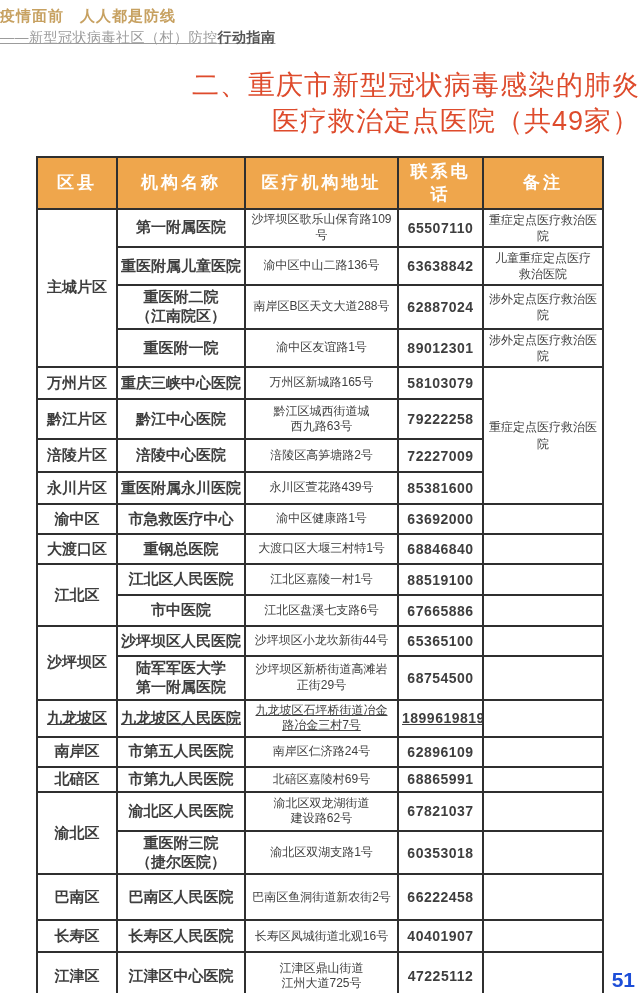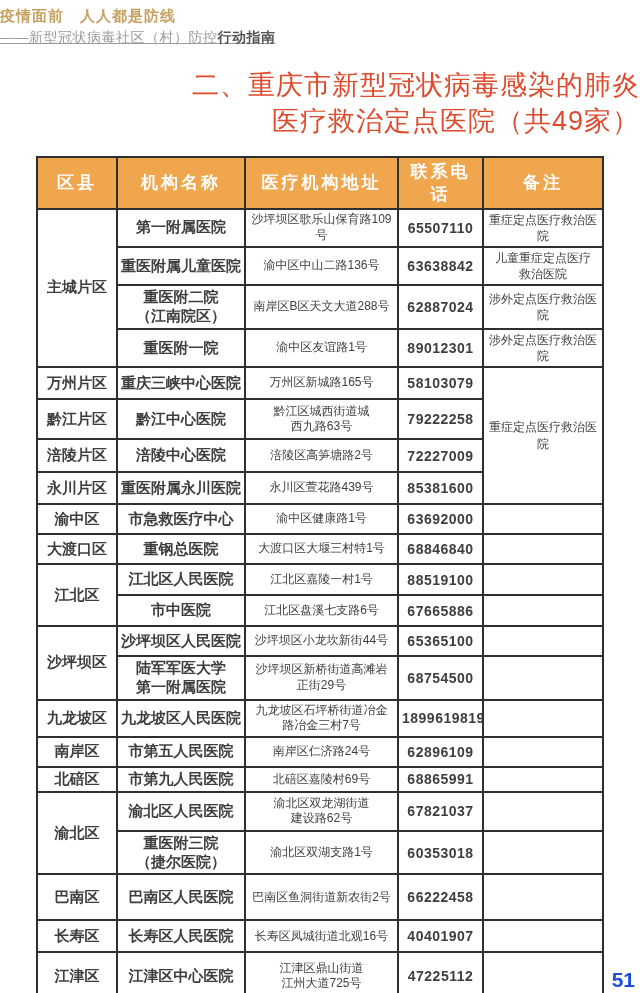--- a/index.html
+++ b/index.html
@@ -160,21 +160,21 @@
         <td class="cell-remark"></td>
       </tr>
       <tr style="height: 42px;">
         <td class="cell-name">陆军军医大学
 第一附属医院</td>
         <td class="cell-address">沙坪坝区新桥街道高滩岩
 正街29号</td>
         <td class="cell-phone">68754500</td>
         <td class="cell-remark"></td>
       </tr>
-      <tr style="height: 28px;">
+      <tr style="height: 28px; text-decoration: underline;">
         <td class="cell-district">九龙坡区</td>
         <td class="cell-name">九龙坡区人民医院</td>
         <td class="cell-address">九龙坡区石坪桥街道冶金
 路冶金三村7号</td>
         <td class="cell-phone">1899619819</td>
         <td class="cell-remark"></td>
       </tr>
       <tr style="height: 30px;">
         <td class="cell-district">南岸区</td>
         <td class="cell-name">市第五人民医院</td>

